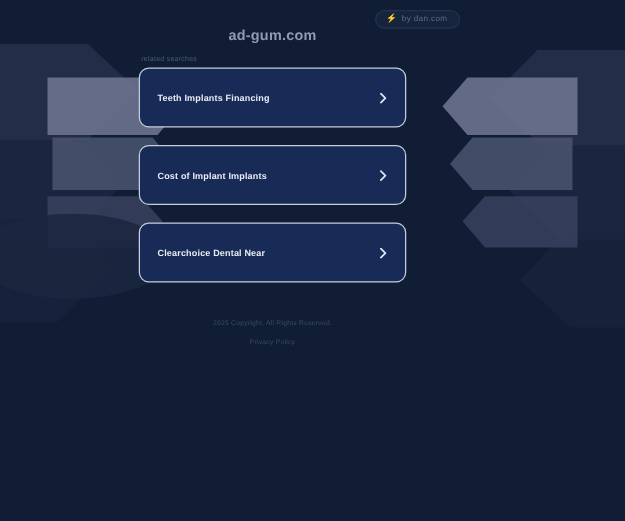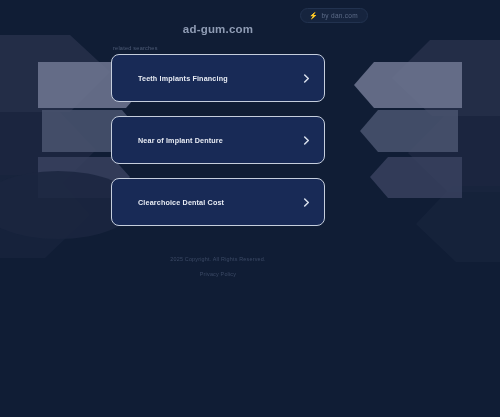--- a/index.html
+++ b/index.html
@@ -83,21 +83,21 @@
     margin-bottom: 3px;
     text-transform: none;
   }
 
   .ad-card {
     position: relative;
     display: flex;
     align-items: center;
     justify-content: space-between;
     height: 48px;
-    padding: 0 13px 0 26px;
+    padding: 0 13px 0 14px;
     margin-bottom: 14px;
     background: #182a56;
     border: 1.5px solid #c5cedd;
     border-radius: 8px;
     cursor: pointer;
   }
 
   .ad-card-label {
     font-size: 7.2px;
     font-weight: bold;
@@ -178,30 +178,30 @@
     <div class="ad-card">
       <span class="ad-card-label">Teeth Implants Financing</span>
       <span class="chev-icon">
         <svg viewBox="0 0 10 10">
             <path d="M3 1 L7 5 L3 9" fill="none" stroke="#dbe2ee" stroke-width="1.6" stroke-linecap="round" stroke-linejoin="round"></path>
           </svg>
       </span>
     </div>
 
     <div class="ad-card">
-      <span class="ad-card-label">Near of Implant Denture</span>
+      <span class="ad-card-label">Cost of Implant Implants</span>
       <span class="chev-icon">
         <svg viewBox="0 0 10 10">
             <path d="M3 1 L7 5 L3 9" fill="none" stroke="#dbe2ee" stroke-width="1.6" stroke-linecap="round" stroke-linejoin="round"></path>
           </svg>
       </span>
     </div>
 
     <div class="ad-card">
-      <span class="ad-card-label">Clearchoice Dental Cost</span>
+      <span class="ad-card-label">Clearchoice Dental Near</span>
       <span class="chev-icon">
         <svg viewBox="0 0 10 10">
             <path d="M3 1 L7 5 L3 9" fill="none" stroke="#dbe2ee" stroke-width="1.6" stroke-linecap="round" stroke-linejoin="round"></path>
           </svg>
       </span>
     </div>
 
   </div>
 
   <div class="footer">

